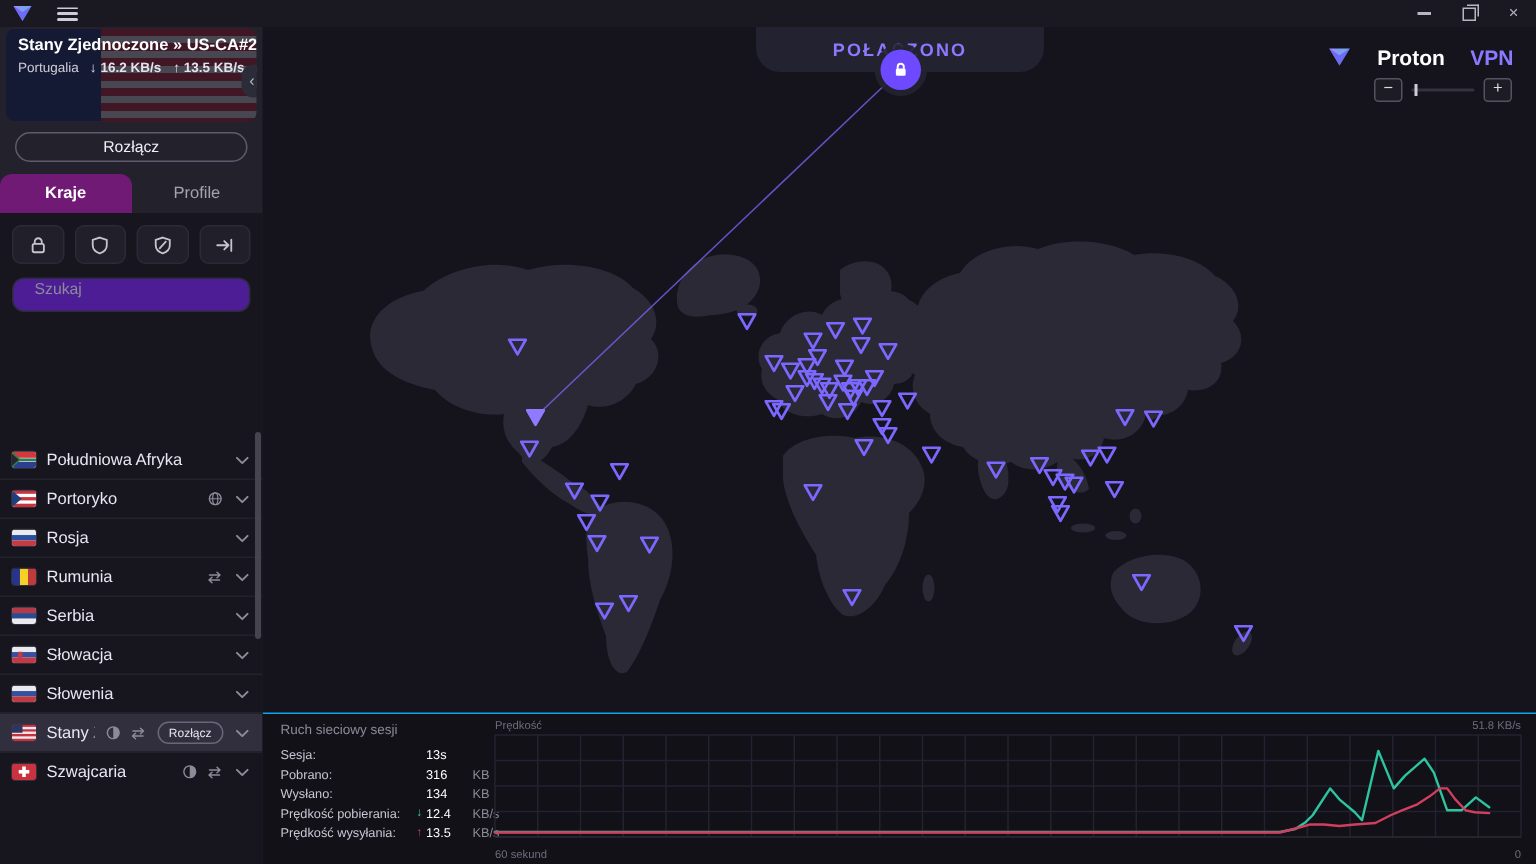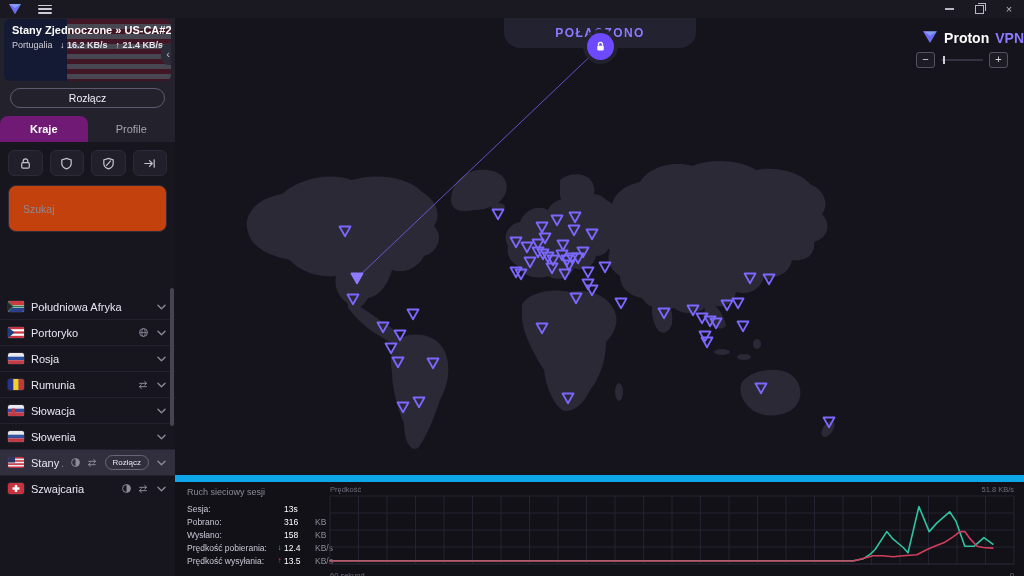--- a/index.html
+++ b/index.html
@@ -27,21 +27,21 @@
   .connline{stroke:#7b68ff;stroke-width:1;opacity:.75;}
 
   
   .status-tab{position:absolute;left:504px;top:18px;width:192px;height:30px;background:#232231;
     border-radius:0 0 16px 16px;display:flex;align-items:center;justify-content:center;z-index:20;}
   .status-tab span{color:#8a7aff;font-weight:bold;font-size:12px;letter-spacing:.12em;}
   .home-pin{position:absolute;left:587px;top:33px;width:27px;height:27px;border-radius:50%;
     background:#6d4aff;display:flex;align-items:center;justify-content:center;z-index:21;box-shadow:0 0 0 4px rgba(35,34,49,.9);}
 
   
-  .brand{position:absolute;right:0;top:30px;display:flex;align-items:flex-start;gap:6px;z-index:20;}
+  .brand{position:absolute;right:15px;top:30px;display:flex;align-items:center;gap:17px;z-index:20;}
   .brand .p{font-weight:bold;font-size:14px;color:#fff;}
   .brand .v{font-weight:bold;font-size:14px;color:#8a7aff;}
   .zoomctl{position:absolute;right:16px;top:52px;display:flex;align-items:center;gap:6px;z-index:20;}
   .zbtn{width:17px;height:14px;border:1px solid #55525f;border-radius:3px;background:#1d1c25;
     color:#dcd9e4;font-size:11px;line-height:12px;text-align:center;cursor:pointer;}
   .ztrack{width:42px;height:2px;background:#34323e;position:relative;border-radius:1px;}
   .zthumb{position:absolute;left:2px;top:-3px;width:2px;height:8px;background:#cfccd8;}
 
   
   .sidebar{position:absolute;left:0;top:18px;width:175px;bottom:0;background:#23222c;z-index:40;}
@@ -61,42 +61,42 @@
     background:#2c2b38;color:#bdbac8;font-size:11px;display:flex;align-items:center;justify-content:center;cursor:pointer;}
   .disconnect-btn{position:absolute;left:10px;right:10px;top:70px;height:20px;background:transparent;
     border:1px solid #5f5b6e;border-radius:10px;color:#f2f0f7;font-size:10.5px;font-family:inherit;cursor:pointer;}
   .tabs{position:absolute;left:0;right:0;top:98px;height:26px;display:flex;}
   .tab{flex:1;display:flex;align-items:center;justify-content:center;font-size:11px;color:#a5a2b2;cursor:pointer;}
   .tab.active{background:#701a75;border-radius:8px 8px 0 0;color:#fff;font-weight:bold;}
   .side-lower{position:absolute;left:0;right:0;top:124px;bottom:0;background:#17161f;}
   .feat-row{display:flex;gap:7px;padding:8px 8px 0 8px;}
   .feat-btn{flex:1;height:24px;background:#211f29;border:1px solid #2c2a36;border-radius:6px;
     display:flex;align-items:center;justify-content:center;color:#c6c3d1;cursor:pointer;}
-  .searchbox{margin:9px 8px 0 8px;height:21px;background:#c2410c;border:1px solid #2e2c38;border-radius:8px;
-    display:flex;align-items:center;padding:12px 7px;gap:5px;color:#8d8a99;}
+  .searchbox{margin:9px 8px 0 8px;height:21px;background:#4c1d95;border:1px solid #2e2c38;border-radius:8px;
+    display:flex;align-items:flex-start;padding:0 7px;gap:5px;color:#8d8a99;}
   .searchbox input{flex:1;background:transparent;border:none;outline:none;color:#e8e6f0;
     font-size:10.5px;font-family:inherit;}
   .searchbox input::placeholder{color:#8d8a99;}
   .clist{position:absolute;left:0;right:0;top:152px;bottom:0;overflow:hidden;}
   .crow{height:25px;display:flex;align-items:center;padding:0 8px;gap:7px;border-top:1px solid #23222c;cursor:pointer;}
   .crow:first-child{border-top:none;}
   .crow.active{background:#312f3e;}
   .flag{width:16px;height:11px;border-radius:2px;overflow:hidden;flex:none;display:block;box-shadow:0 0 0 .5px #3a3846;}
   .flag svg{display:block;width:16px;height:11px;}
   .cname{font-size:11px;color:#e8e6f0;white-space:nowrap;overflow:hidden;flex:1;}
   .cicons{display:flex;gap:5px;align-items:center;color:#8d8a99;}
   .cic svg{display:block;}
   .mini-btn{background:transparent;border:1px solid #6a6678;border-radius:9px;color:#e8e6f0;
     font-size:8px;font-family:inherit;padding:2px 7px;cursor:pointer;}
   .chev{color:#8d8a99;display:flex;}
   .scrollthumb{position:absolute;right:1px;top:270px;width:4px;height:138px;border-radius:2px;background:#47444f;z-index:45;}
 
   
   .bottom-panel{position:absolute;left:175px;right:0;top:475px;bottom:0;background:#121118;
-    border-top:7px solid #0ea5e9;z-index:30;}
+    border-top:1px solid #0ea5e9;z-index:30;}
   .stats{position:absolute;left:12px;top:5px;width:150px;}
   .stats-title{font-size:9px;color:#8d8a99;margin-bottom:5px;}
   .stat-row{display:flex;align-items:center;font-size:8.5px;color:#c9c6d3;height:13px;}
   .stat-label{flex:1;}
   .stat-arrow{width:9px;text-align:center;font-size:8px;}
   .stat-arrow.down{color:#2ec4a0;}
   .stat-arrow.up{color:#d23f5e;}
   .stat-value{width:26px;color:#fff;}
   .stat-unit{width:22px;margin-left:5px;color:#8d8a99;}
   .graph{position:absolute;left:145px;top:0;right:0;bottom:0;text-align:center;}
@@ -252,21 +252,21 @@
   </div>
 
   <aside class="sidebar">
     <div class="conn-card">
       <div class="inner">
         <div class="cc-title">Stany Zjednoczone » US-CA#24</div>
         <div class="cc-row">
           <span>Portugalia</span>
           <span class="cc-speeds">
             <span><span>↓</span> <span>16.2 KB/s</span></span>
-            <span><span>↑</span> <span>21.4 KB/s</span></span>
+            <span><span>↑</span> <span>13.5 KB/s</span></span>
           </span>
         </div>
       </div>
       <div class="cc-collapse">‹</div>
     </div>
     <button class="disconnect-btn">Rozłącz</button>
     <div class="tabs">
       <div class="tab active">Kraje</div>
       <div class="tab">Profile</div>
     </div>
@@ -385,20 +385,36 @@
             <span class="chev">
               <svg width="11" height="8" viewBox="0 0 12 9">
                 <path d="M2 2.5 L6 6.5 L10 2.5" fill="none" stroke="currentColor" stroke-width="1.5" stroke-linecap="round" stroke-linejoin="round"></path>
               </svg>
             </span>
           </div>
           <div class="crow">
             <span class="flag">
               <svg viewBox="0 0 16 11">
                 <rect width="16" height="11" fill="#e9e9ee"></rect>
+                <rect width="16" height="3.7" fill="#b43a48"></rect>
+                <rect y="3.7" width="16" height="3.6" fill="#2b4a8f"></rect>
+              </svg>
+            </span>
+            <span class="cname">Serbia</span>
+            <span class="cicons"></span>
+            <span class="chev">
+              <svg width="11" height="8" viewBox="0 0 12 9">
+                <path d="M2 2.5 L6 6.5 L10 2.5" fill="none" stroke="currentColor" stroke-width="1.5" stroke-linecap="round" stroke-linejoin="round"></path>
+              </svg>
+            </span>
+          </div>
+          <div class="crow">
+            <span class="flag">
+              <svg viewBox="0 0 16 11">
+                <rect width="16" height="11" fill="#e9e9ee"></rect>
                 <rect y="3.7" width="16" height="3.6" fill="#3550a0"></rect>
                 <rect y="7.3" width="16" height="3.7" fill="#c13a46"></rect>
                 <path d="M4,3.5 h3 v3 c0,1.5 -1.5,2 -1.5,2 s-1.5,-0.5 -1.5,-2 Z" fill="#c13a46"></path>
               </svg>
             </span>
             <span class="cname">Słowacja</span>
             <span class="cicons"></span>
             <span class="chev">
               <svg width="11" height="8" viewBox="0 0 12 9">
                 <path d="M2 2.5 L6 6.5 L10 2.5" fill="none" stroke="currentColor" stroke-width="1.5" stroke-linecap="round" stroke-linejoin="round"></path>
@@ -499,21 +515,21 @@
           </div>
           <div class="stat-row">
             <span class="stat-label">Pobrano:</span>
             <span class="stat-arrow "></span>
             <span class="stat-value">316</span>
             <span class="stat-unit">KB</span>
           </div>
           <div class="stat-row">
             <span class="stat-label">Wysłano:</span>
             <span class="stat-arrow "></span>
-            <span class="stat-value">158</span>
+            <span class="stat-value">134</span>
             <span class="stat-unit">KB</span>
           </div>
           <div class="stat-row">
             <span class="stat-label">Prędkość pobierania:</span>
             <span class="stat-arrow down">↓</span>
             <span class="stat-value">12.4</span>
             <span class="stat-unit">KB/s</span>
           </div>
           <div class="stat-row">
             <span class="stat-label">Prędkość wysyłania:</span>

